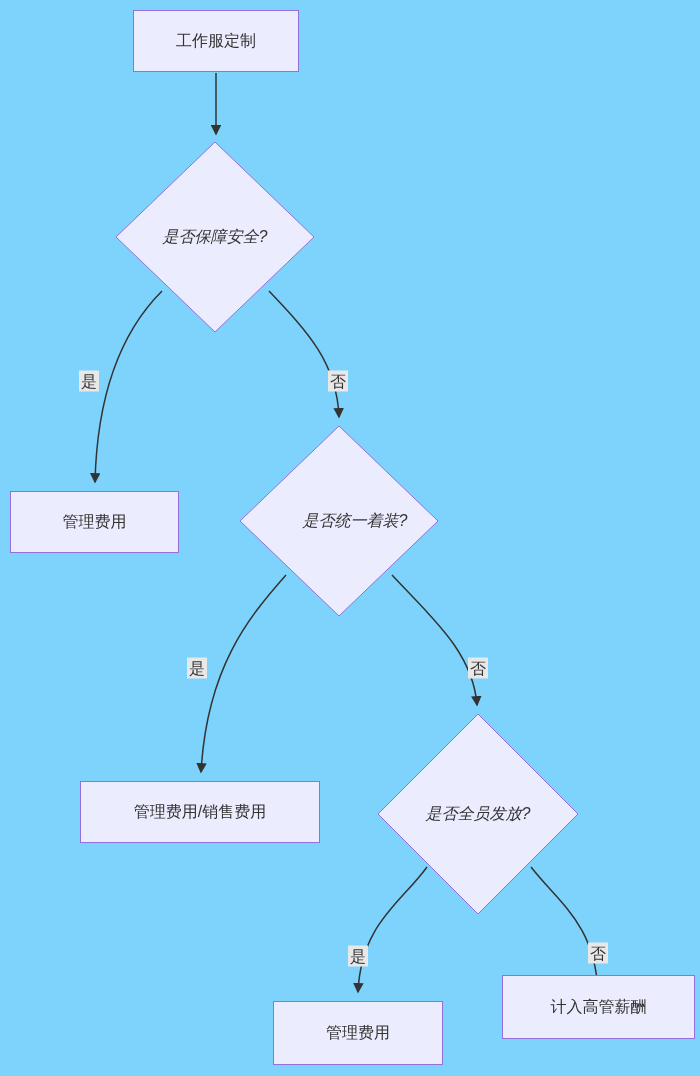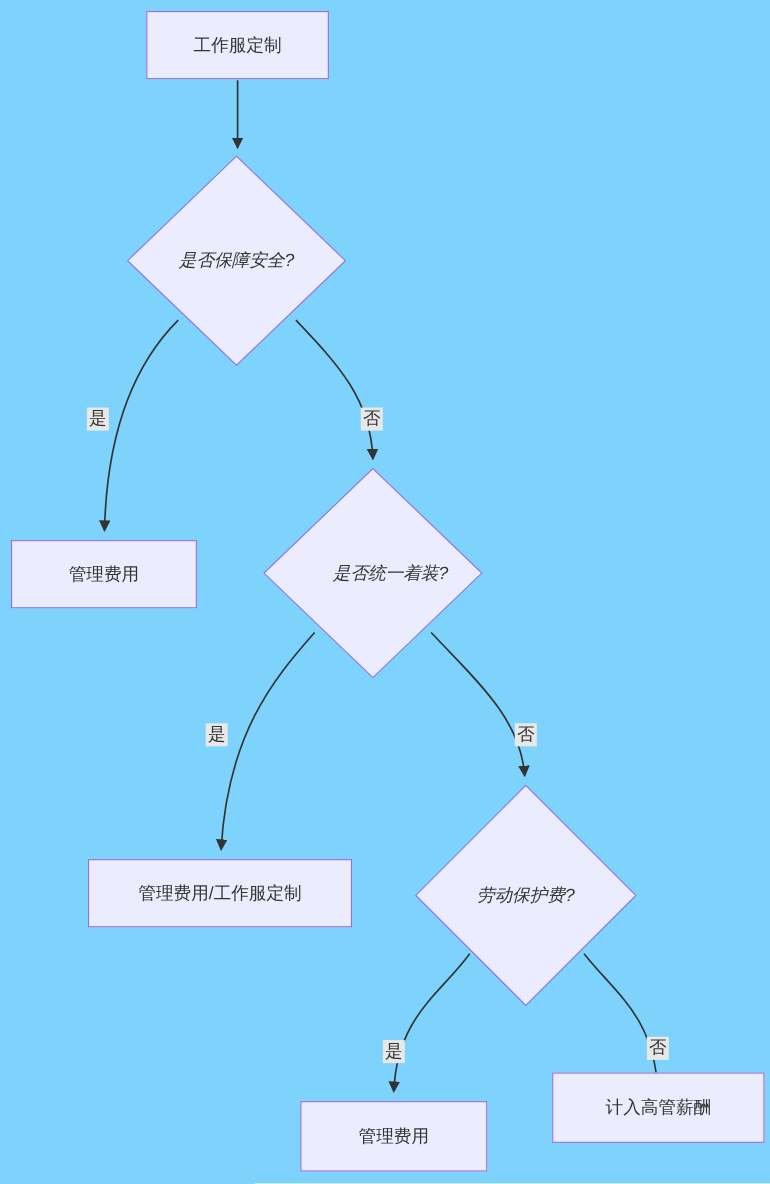--- a/index.html
+++ b/index.html
@@ -61,31 +61,31 @@
 
     <polygon points="215,142 314,237 215,332 116,237" fill="#ECECFF" stroke="#9370DB" stroke-width="1"></polygon>
     <polygon points="339,426 438,521 339,616 240,521" fill="#ECECFF" stroke="#9370DB" stroke-width="1"></polygon>
     <polygon points="478,714 578,814 478,914 378,814" fill="#ECECFF" stroke="#9370DB" stroke-width="1"></polygon>
   </svg>
 
   <div class="node-rect" style="left:133px;top:10px;width:166px;height:62px;">工作服定制</div>
 
   <div class="node-rect" style="left:10px;top:491px;width:169px;height:62px;">管理费用</div>
 
-  <div class="node-rect" style="left:80px;top:781px;width:240px;height:62px;">管理费用/工作服定制</div>
+  <div class="node-rect" style="left:80px;top:781px;width:240px;height:62px;">管理费用/销售费用</div>
 
   <div class="node-rect" style="left:273px;top:1001px;width:170px;height:64px;">管理费用</div>
 
   <div class="node-rect" style="left:502px;top:975px;width:193px;height:64px;">计入高管薪酬</div>
 
   <div class="diamond-label" style="left:115px;top:217px;width:200px;height:40px;">是否保障安全?</div>
 
   <div class="diamond-label" style="left:255px;top:501px;width:200px;height:40px;">是否统一着装?</div>
 
-  <div class="diamond-label" style="left:378px;top:794px;width:200px;height:40px;">劳动保护费?</div>
+  <div class="diamond-label" style="left:378px;top:794px;width:200px;height:40px;">是否全员发放?</div>
 
   <span class="edge-label" style="left:89px;top:381px;">是</span>
   <span class="edge-label" style="left:338px;top:381px;">否</span>
   <span class="edge-label" style="left:197px;top:668px;">是</span>
   <span class="edge-label" style="left:478px;top:668px;">否</span>
   <span class="edge-label" style="left:358px;top:956px;">是</span>
   <span class="edge-label" style="left:598px;top:953px;">否</span>
 
 </div>
 

